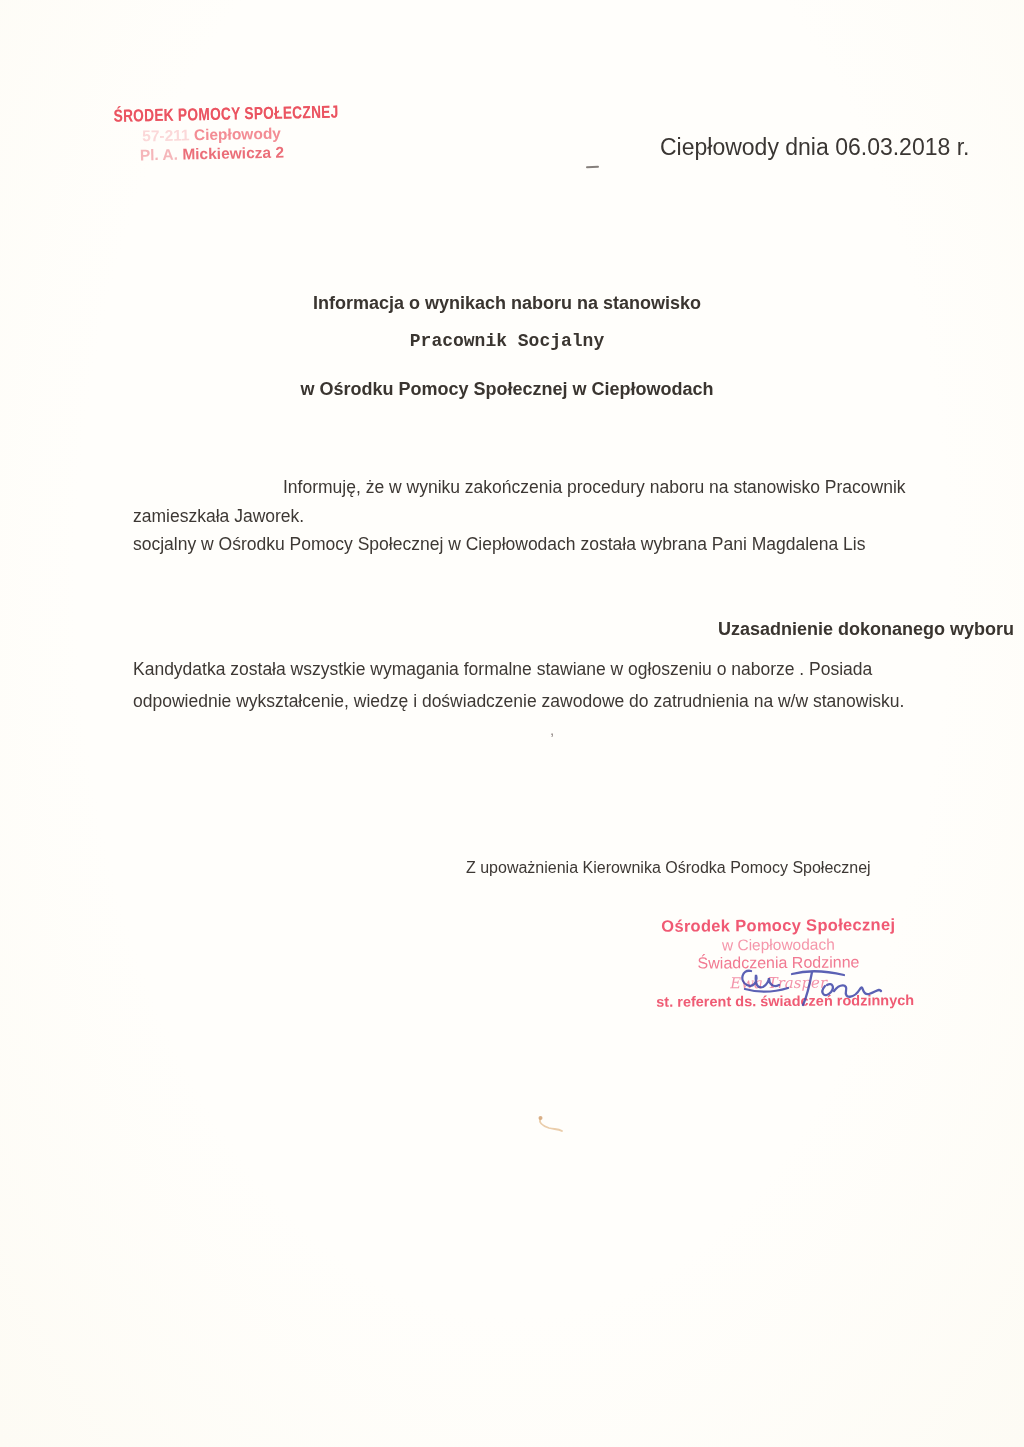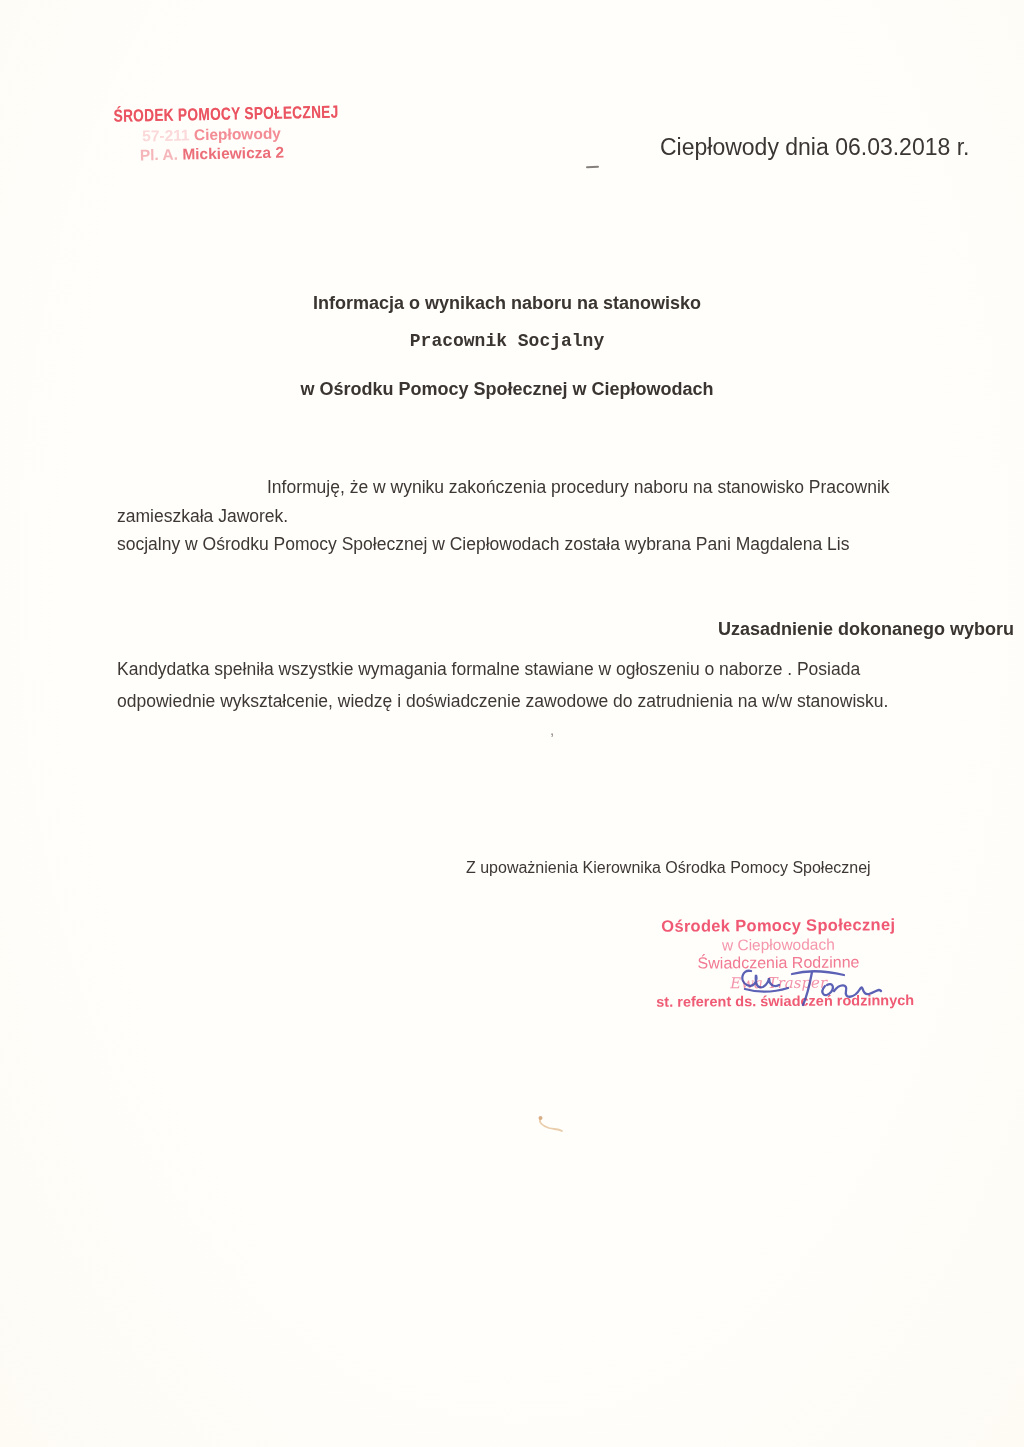--- a/index.html
+++ b/index.html
@@ -46,21 +46,21 @@
     width:13px; height:2px; background:#5c5450; opacity:0.75;
     transform:rotate(-2deg); border-radius:1px;
   }
 
   
   .doc-title { position:absolute; left:0; width:1014px; text-align:center; font-weight:700; font-size:18px; color:#3a3530; white-space:nowrap;margin-top:35px; }
   .t1 { top:258px; } .t2 { top:296px;font-family:Liberation Mono, monospace; } .t3 { top:344px; }
 
   
   .para { position:absolute; left:117px; width:792px; font-size:17.5px; color:#3d3834; }
-  .para .line { line-height:28.5px; white-space:nowrap; }
+  .para .line { line-height:28.5px; white-space:nowrap;margin-left:16px; }
   .para-intro { top:473px; }
   .para-intro .line.indent { padding-left:150px; }
 
   .section-heading {
     position:absolute; left:0; top:619px; width:1014px;
     text-align:right; font-weight:700; font-size:18px; color:#39342f; white-space:nowrap;
   }
 
   .para-justification { top:654px; }
   .para-justification .line { line-height:31.5px; }
@@ -112,21 +112,21 @@
 
   <div class="para para-intro">
     <div class="line indent">Informuję, że w wyniku zakończenia procedury naboru na stanowisko Pracownik</div>
     <div class="line">zamieszkała  Jaworek.</div>
     <div class="line">socjalny w Ośrodku Pomocy Społecznej w Ciepłowodach  została wybrana Pani   Magdalena Lis</div>
   </div>
 
   <div class="section-heading">Uzasadnienie dokonanego wyboru</div>
 
   <div class="para para-justification">
-    <div class="line">Kandydatka spełniła  wszystkie wymagania formalne stawiane w ogłoszeniu o naborze . Posiada</div>
+    <div class="line">Kandydatka została  wszystkie wymagania formalne stawiane w ogłoszeniu o naborze . Posiada</div>
     <div class="line">odpowiednie wykształcenie, wiedzę i doświadczenie zawodowe do zatrudnienia na w/w stanowisku.</div>
   </div>
 
   <div class="comma-artifact">,</div>
 
   <div class="authorization-line">Z upoważnienia Kierownika Ośrodka Pomocy Społecznej</div>
 
   <div class="footer-stamp">
     <div class="f1">Ośrodek Pomocy Społecznej</div>
     <div class="f2">w Ciepłowodach</div>

